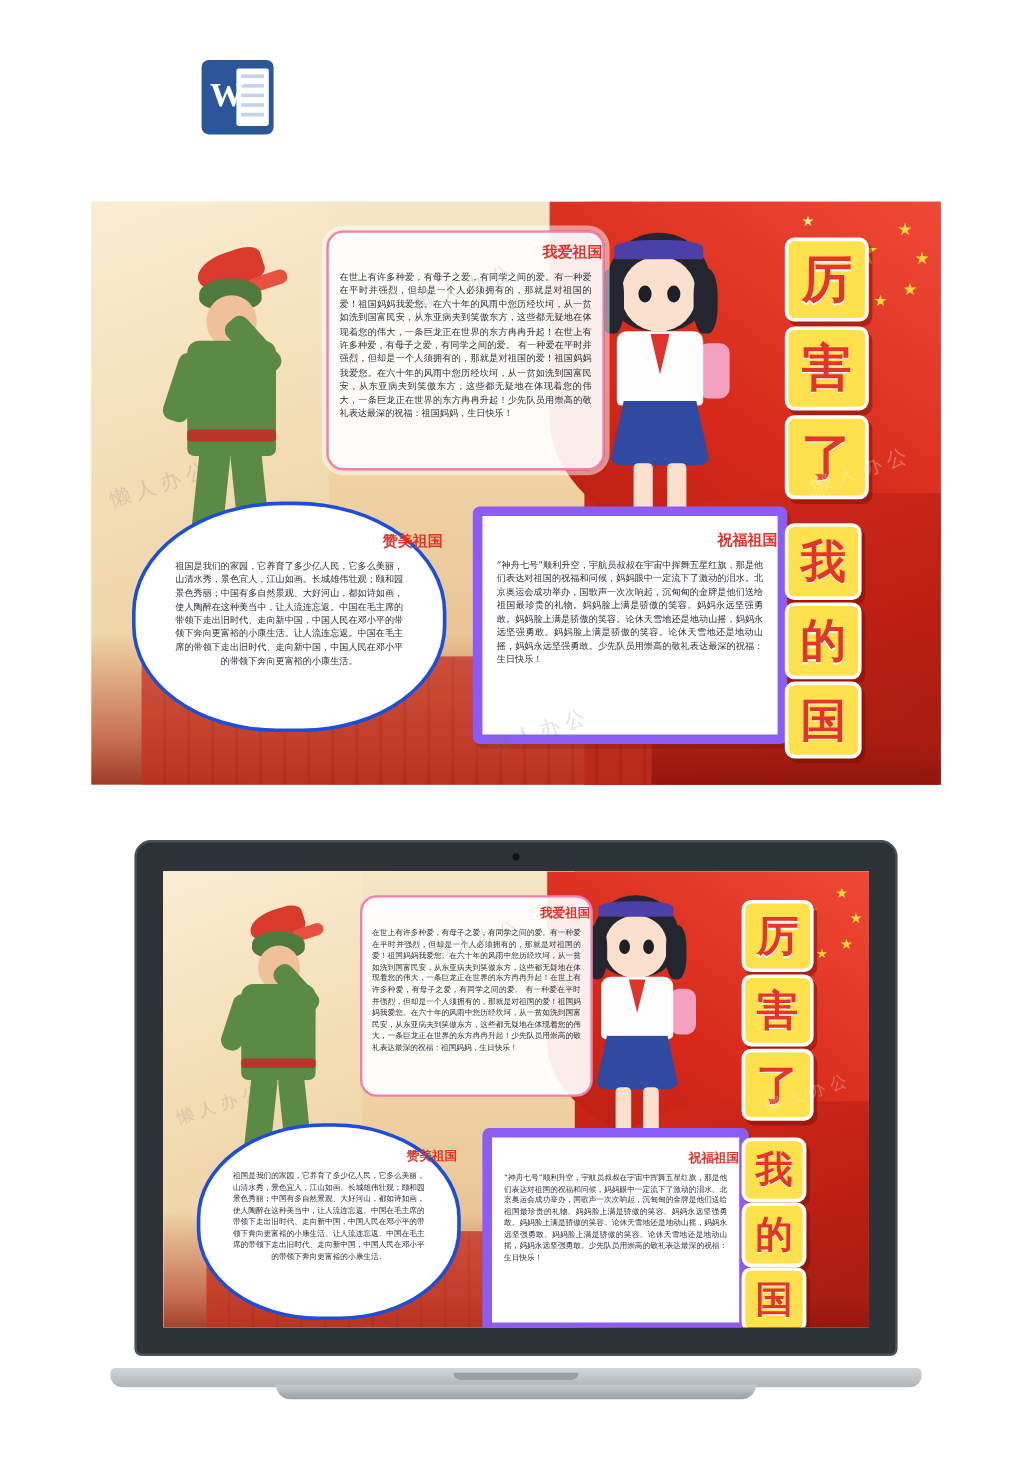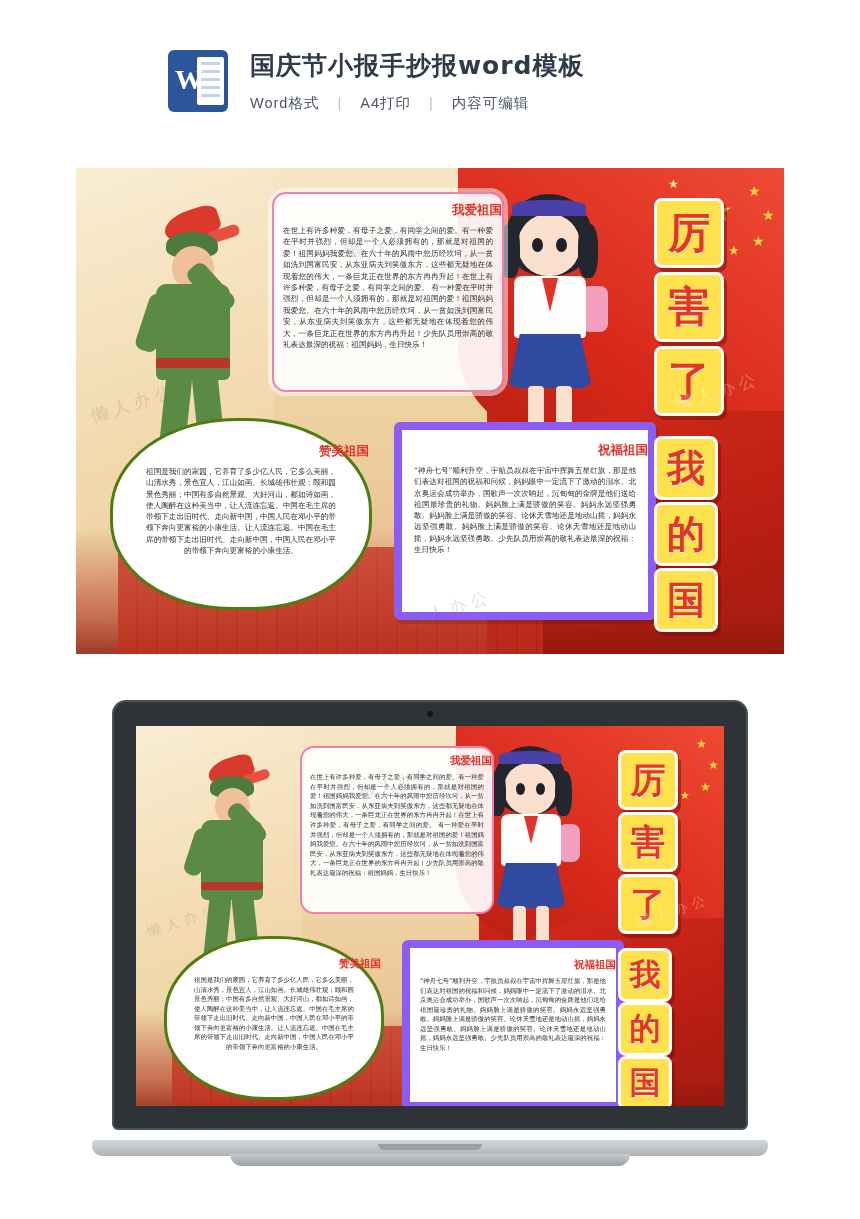--- a/index.html
+++ b/index.html
@@ -114,21 +114,21 @@
     font-family:"DejaVu Sans",sans-serif;
   }
   .panel-body{
     color:#2a2f37;text-align:justify;
     font-family:"DejaVu Sans",sans-serif;
   }
   .heart-border{
     position:absolute;border:2px solid #f17fae;border-radius:14px;
   }
   .cloud-panel{
-    position:absolute;background:#fff;border:3px solid #4d7c0f;
+    position:absolute;background:#fff;border:3px solid #1d4ed8;
     border-radius:48% 48% 46% 46%;
   }
   .rect-panel{
     position:absolute;background:#fff;border:8px solid #8b5cf6;
     border-radius:6px;box-shadow:3px 4px 0 rgba(0,0,0,.12);
   }
 
   
   .bigtitle{position:absolute;}
   .bt-char{
@@ -193,30 +193,20 @@
 <div class="header">
   <div class="word-icon">
     <div class="sheet">
         <i></i>
         <i></i>
         <i></i>
         <i></i>
         <i></i>
       </div>
     <div class="w">W</div>
-  </div>
-  <div class="header-text">
-    <div class="header-title">国庆节小报手抄报word模板</div>
-    <div class="header-sub">
-      <span>Word格式</span>
-      <span class="sep">|</span>
-      <span>A4打印</span>
-      <span class="sep">|</span>
-      <span>内容可编辑</span>
-    </div>
   </div>
 </div>
 
 <div class="poster" id="poster1">
   <div class="bg-left"></div>
   <div class="bg-mid"></div>
   <div class="bg-right"></div>
   <div class="flag-wave"></div>
   <div class="flag-wave2"></div>
   <div class="ground"></div>

